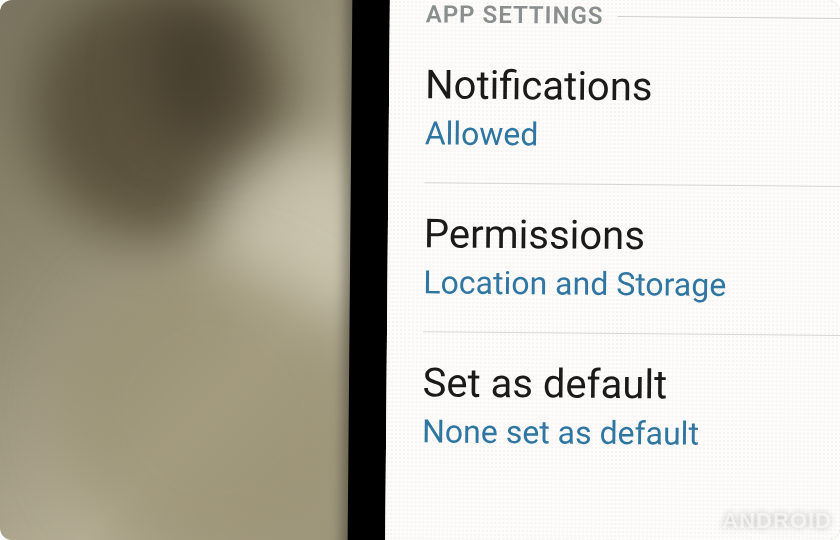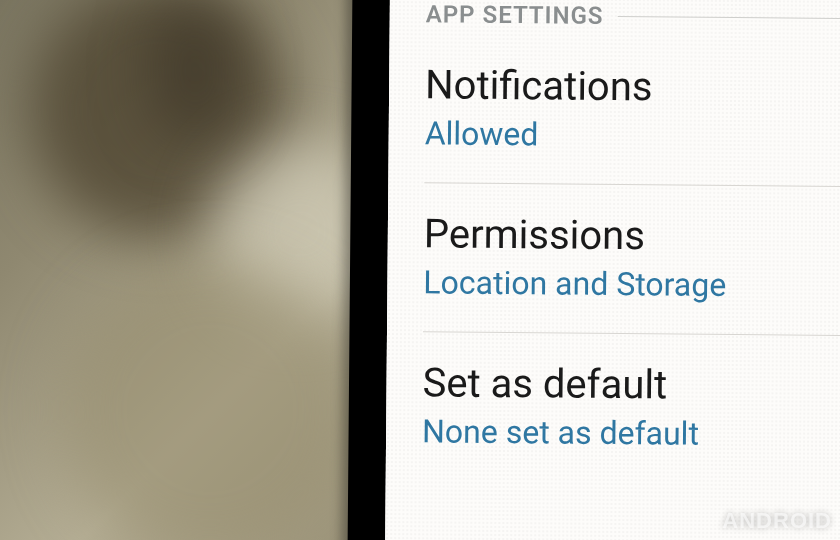--- a/index.html
+++ b/index.html
@@ -3,20 +3,21 @@
   <meta charset="utf-8">
   <style>
     * { margin: 0; padding: 0; box-sizing: border-box; }
     html, body { width: 840px; height: 540px; overflow: hidden; font-family: Roboto, "Helvetica Neue", Arial, sans-serif; }
     .stage {
       position: relative;
       width: 840px;
       height: 540px;
       background: linear-gradient(135deg, #7a7560 0%, #8f8870 20%, #b5ae95 45%, #9c947a 65%, #6e6854 100%);
       overflow: hidden;
+      border-radius: 12px;
     }
     
     .blob { position: absolute; border-radius: 50%; filter: blur(28px); }
     .b1 { width: 260px; height: 260px; left: 30px; top: -20px; background: rgba(70,60,40,0.7); }
     .b2 { width: 180px; height: 180px; left: 210px; top: 140px; background: rgba(215,210,190,0.65); }
     .b3 { width: 300px; height: 300px; left: 60px; top: 260px; background: rgba(150,140,110,0.55); }
     .b4 { width: 90px; height: 140px; left: 150px; top: 0px; background: rgba(55,48,35,0.55); border-radius: 40%; }
 
     .bezel {
       position: absolute;

